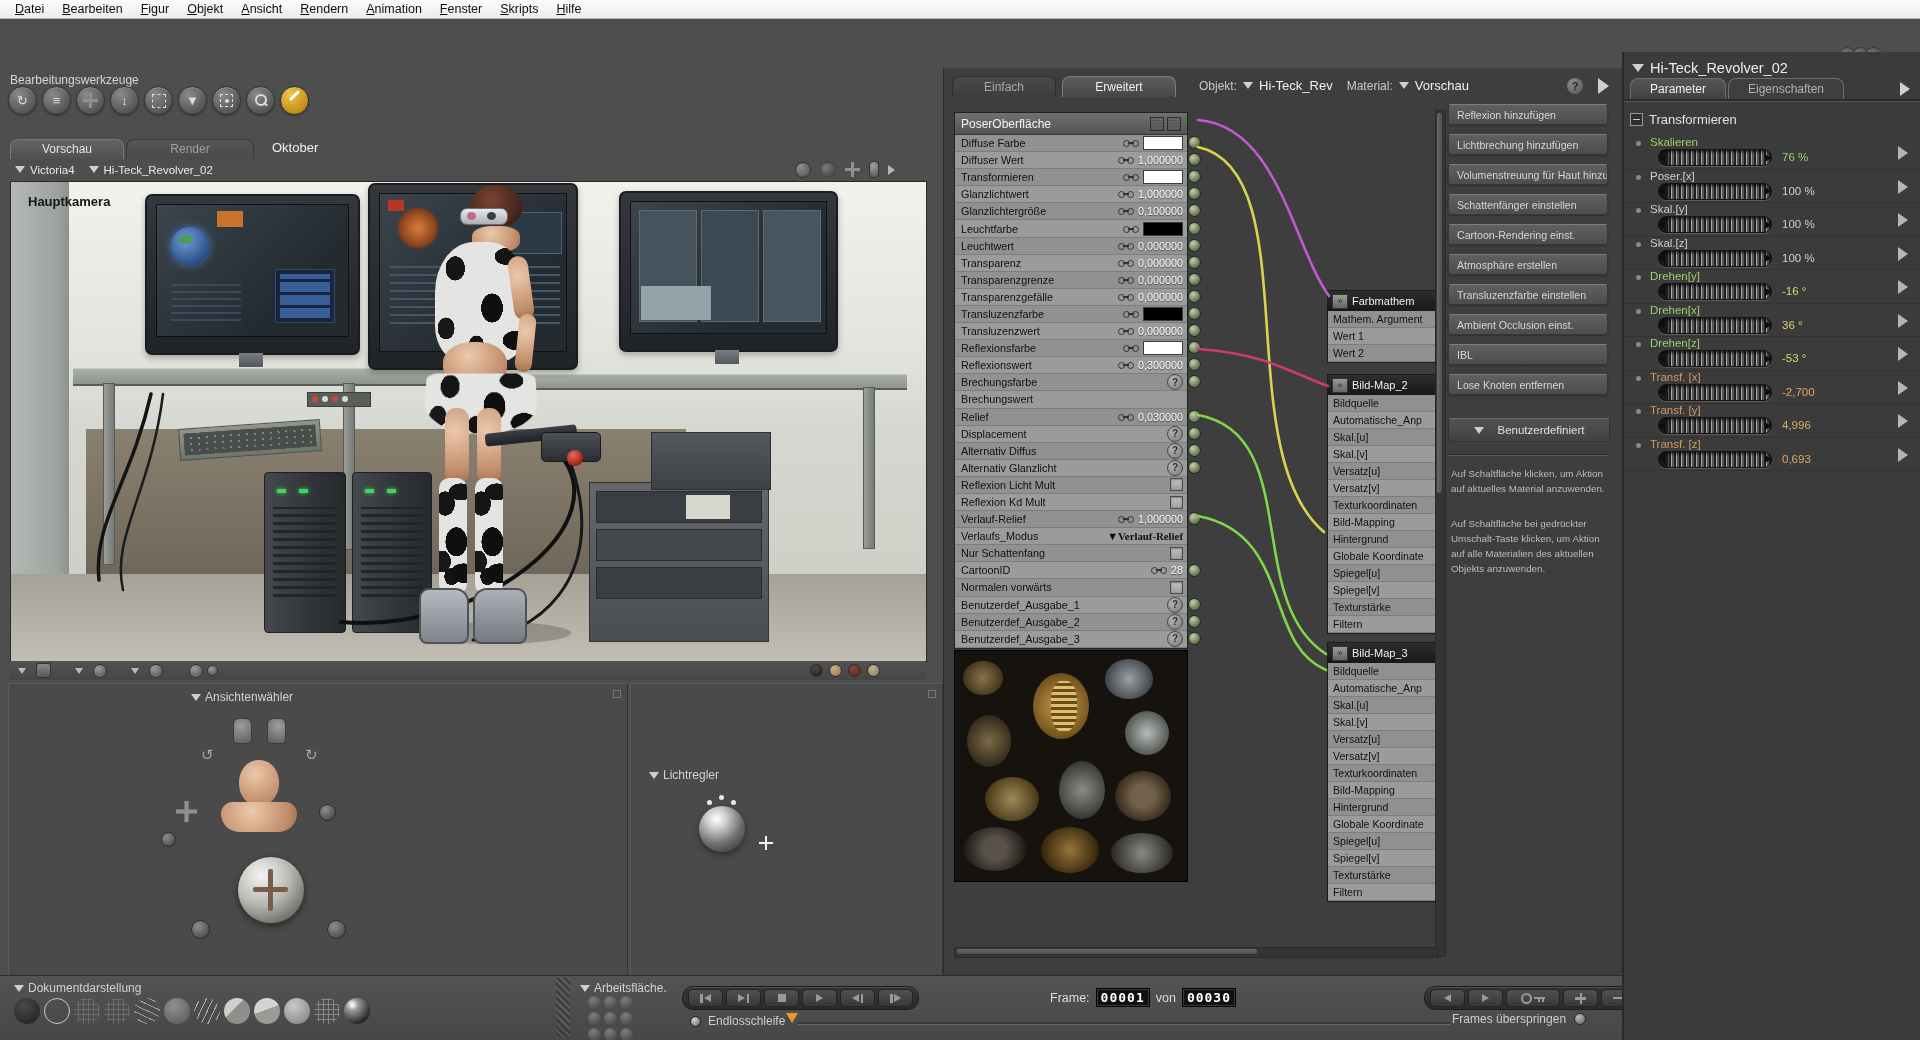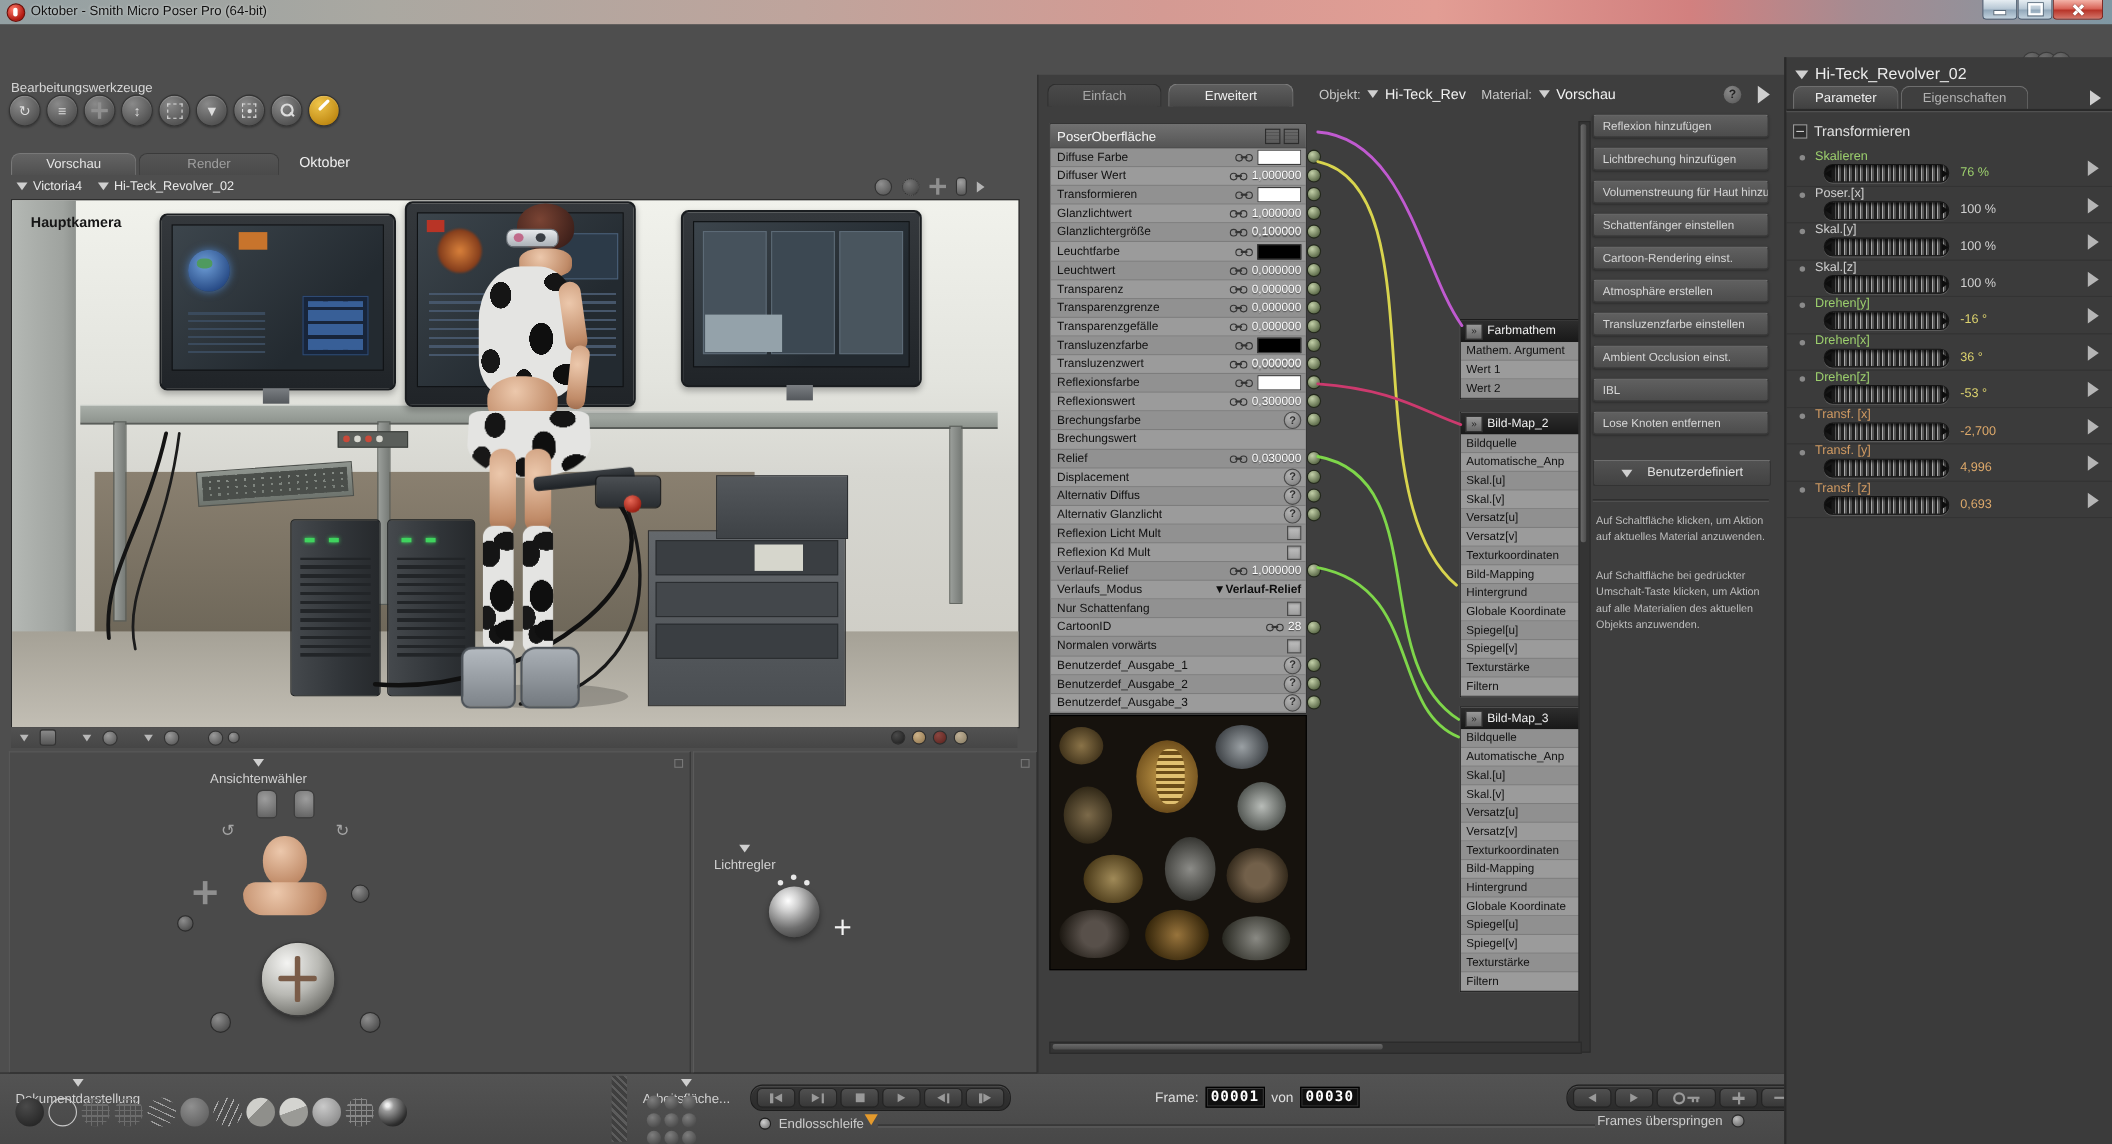--- a/index.html
+++ b/index.html
@@ -94,21 +94,21 @@
     display:flex;align-items:center;padding:0 8px;box-sizing:border-box;gap:10px;}
   .vpb-tri{width:0;height:0;border-left:4px solid transparent;border-right:4px solid transparent;border-top:6px solid #b8b8b8;}
   .vpb-rect{width:13px;height:13px;border-radius:3px;background:linear-gradient(#8a8a8a,#565656);border:1px solid #333;}
   .vpb-ball{width:12px;height:12px;border-radius:50%;background:radial-gradient(circle at 35% 30%,#9a9a9a,#4e4e4e);border:1px solid #333;}
   #vp-dots{position:absolute;right:45px;display:flex;gap:6px;}
   .vp-dot{width:11px;height:11px;border-radius:50%;border:1px solid #2e2e2e;}
   
   .panel{background:#4a4a4a;border:1px solid #5a5a5a;border-bottom-color:#353535;border-right-color:#353535;}
   #panel-views{left:8px;top:683px;width:618px;height:291px;}
   #panel-light{left:630px;top:683px;width:311px;height:291px;}
-  .panel-h{position:absolute;font-size:12px;color:#d2d2d2;display:flex;align-items:center;gap:4px;flex-direction:column;}
+  .panel-h{position:absolute;font-size:12px;color:#d2d2d2;display:flex;align-items:center;gap:4px;}
   .panel-sq{position:absolute;width:6px;height:6px;border:1px solid #777;}
   .head-flesh{background:radial-gradient(circle at 40% 30%,#ecc8ac,#c08b68 75%,#9d6c4e);}
   .small-ball{position:absolute;border-radius:50%;background:radial-gradient(circle at 35% 30%,#8d8d8d,#3c3c3c);border:1px solid #2c2c2c;}
   .hand{position:absolute;width:17px;height:24px;border-radius:6px 6px 4px 4px;
     background:radial-gradient(circle at 40% 30%,#9d9d9d,#5c5c5c);border:1px solid #3c3c3c;}
   .curve-arrow{position:absolute;color:#a5a5a5;font-size:15px;}
   #trackball{position:absolute;left:228px;top:172px;width:66px;height:66px;border-radius:50%;
     background:radial-gradient(circle at 35% 28%,#f4f4f2,#b9b9b4 45%,#6d6d68 80%,#4c4c48);
     border:1px solid #3a3a3a;box-shadow:0 3px 6px #00000066;}
   #trackball::before{content:'';position:absolute;left:30px;top:12px;width:5px;height:42px;background:#7a5c48;border-radius:2px;}
@@ -191,21 +191,21 @@
   .mlabel{font-size:10.8px;color:#101010;white-space:nowrap;overflow:hidden;flex:1;}
   .mval{font-size:10.8px;color:#fff;text-shadow:0 1px 1px #00000088;}
   .swatch{width:38px;height:12px;border:1px solid #3c3c3c;}
   .link-icon{position:relative;width:16px;height:9px;margin-right:4px;}
   .link-icon::before,.link-icon::after{content:'';position:absolute;top:1.5px;width:5px;height:5px;border:1.5px solid #333;border-radius:50%;}
   .link-icon::before{left:0;} .link-icon::after{right:0;}
   .link-icon i{position:absolute;left:5px;top:3.5px;width:6px;height:2px;background:#333;}
   .qmark{width:14px;height:14px;border-radius:50%;background:radial-gradient(circle at 35% 30%,#b5b5b5,#787878);
     border:1px solid #4a4a4a;color:#2e2e2e;font-size:10px;font-weight:bold;display:flex;align-items:center;justify-content:center;}
   .checkbox{width:11px;height:11px;background:linear-gradient(#c2c2c2,#9e9e9e);border:1px solid #4a4a4a;box-shadow:inset 0 1px 2px #00000055;}
-  .mdrop{font-size:10.8px;color:#0d0d0d;font-weight:bold;white-space:nowrap;}
+  .mdrop{font-size:10.8px;color:#0d0d0d;font-weight:bold;white-space:nowrap;font-family:Liberation Serif, serif;}
   #dial-strip{position:absolute;left:242px;top:44px;width:15px;}
   .dial-knob{position:absolute;left:2px;width:11px;height:11px;border-radius:50%;
     background:radial-gradient(circle at 35% 30%,#c2cfa8,#5d6b4a 75%);border:1px solid #23281c;}
   
   #texpreview{position:absolute;left:10px;top:582px;width:232px;height:230px;background:#16120d;border:1px solid #000;overflow:hidden;}
   .blob{position:absolute;border-radius:50%;}
   
   .gnode{position:absolute;width:108px;background:#969696;border:1px solid #1c1c1c;overflow:hidden;}
   .gnode-h{height:20px;background:linear-gradient(#2e2e2e,#181818);display:flex;align-items:center;gap:4px;
     color:#f0f0f0;font-size:11px;padding:0 4px;white-space:nowrap;}
@@ -262,35 +262,20 @@
   .val-green{color:#9ccf6d;} .val-plain{color:#cfcfcf;} .val-yellow{color:#ddd36e;} .val-orange{color:#dca86a;}
   
   #wires{left:943px;top:68px;pointer-events:none;}
   #vp-svg{position:absolute;left:0;top:0;pointer-events:none;}
 </style>
 </head>
 <body>
 
 <div id="app">
 
-  <div id="titlebar" class="abs">
-    <div id="win-icon" class="abs"></div>
-    <div id="win-title" class="abs">Oktober - Smith Micro Poser Pro  (64-bit)</div>
-    <div id="win-btns" class="abs">
-      <div class="wbtn">
-          <span class="wg-min"></span>
-        </div>
-      <div class="wbtn">
-          <span class="wg-max"></span>
-        </div>
-      <div class="wbtn close">
-          <span class="wg-x"></span>
-        </div>
-    </div>
-  </div>
 
   <div id="menubar">
       <span class="menu-item"><u>D</u>atei</span>
       <span class="menu-item"><u>B</u>earbeiten</span>
       <span class="menu-item"><u>F</u>igur</span>
       <span class="menu-item"><u>O</u>bjekt</span>
       <span class="menu-item"><u>A</u>nsicht</span>
       <span class="menu-item"><u>R</u>endern</span>
       <span class="menu-item"><u>A</u>nimation</span>
       <span class="menu-item"><u>F</u>enster</span>

